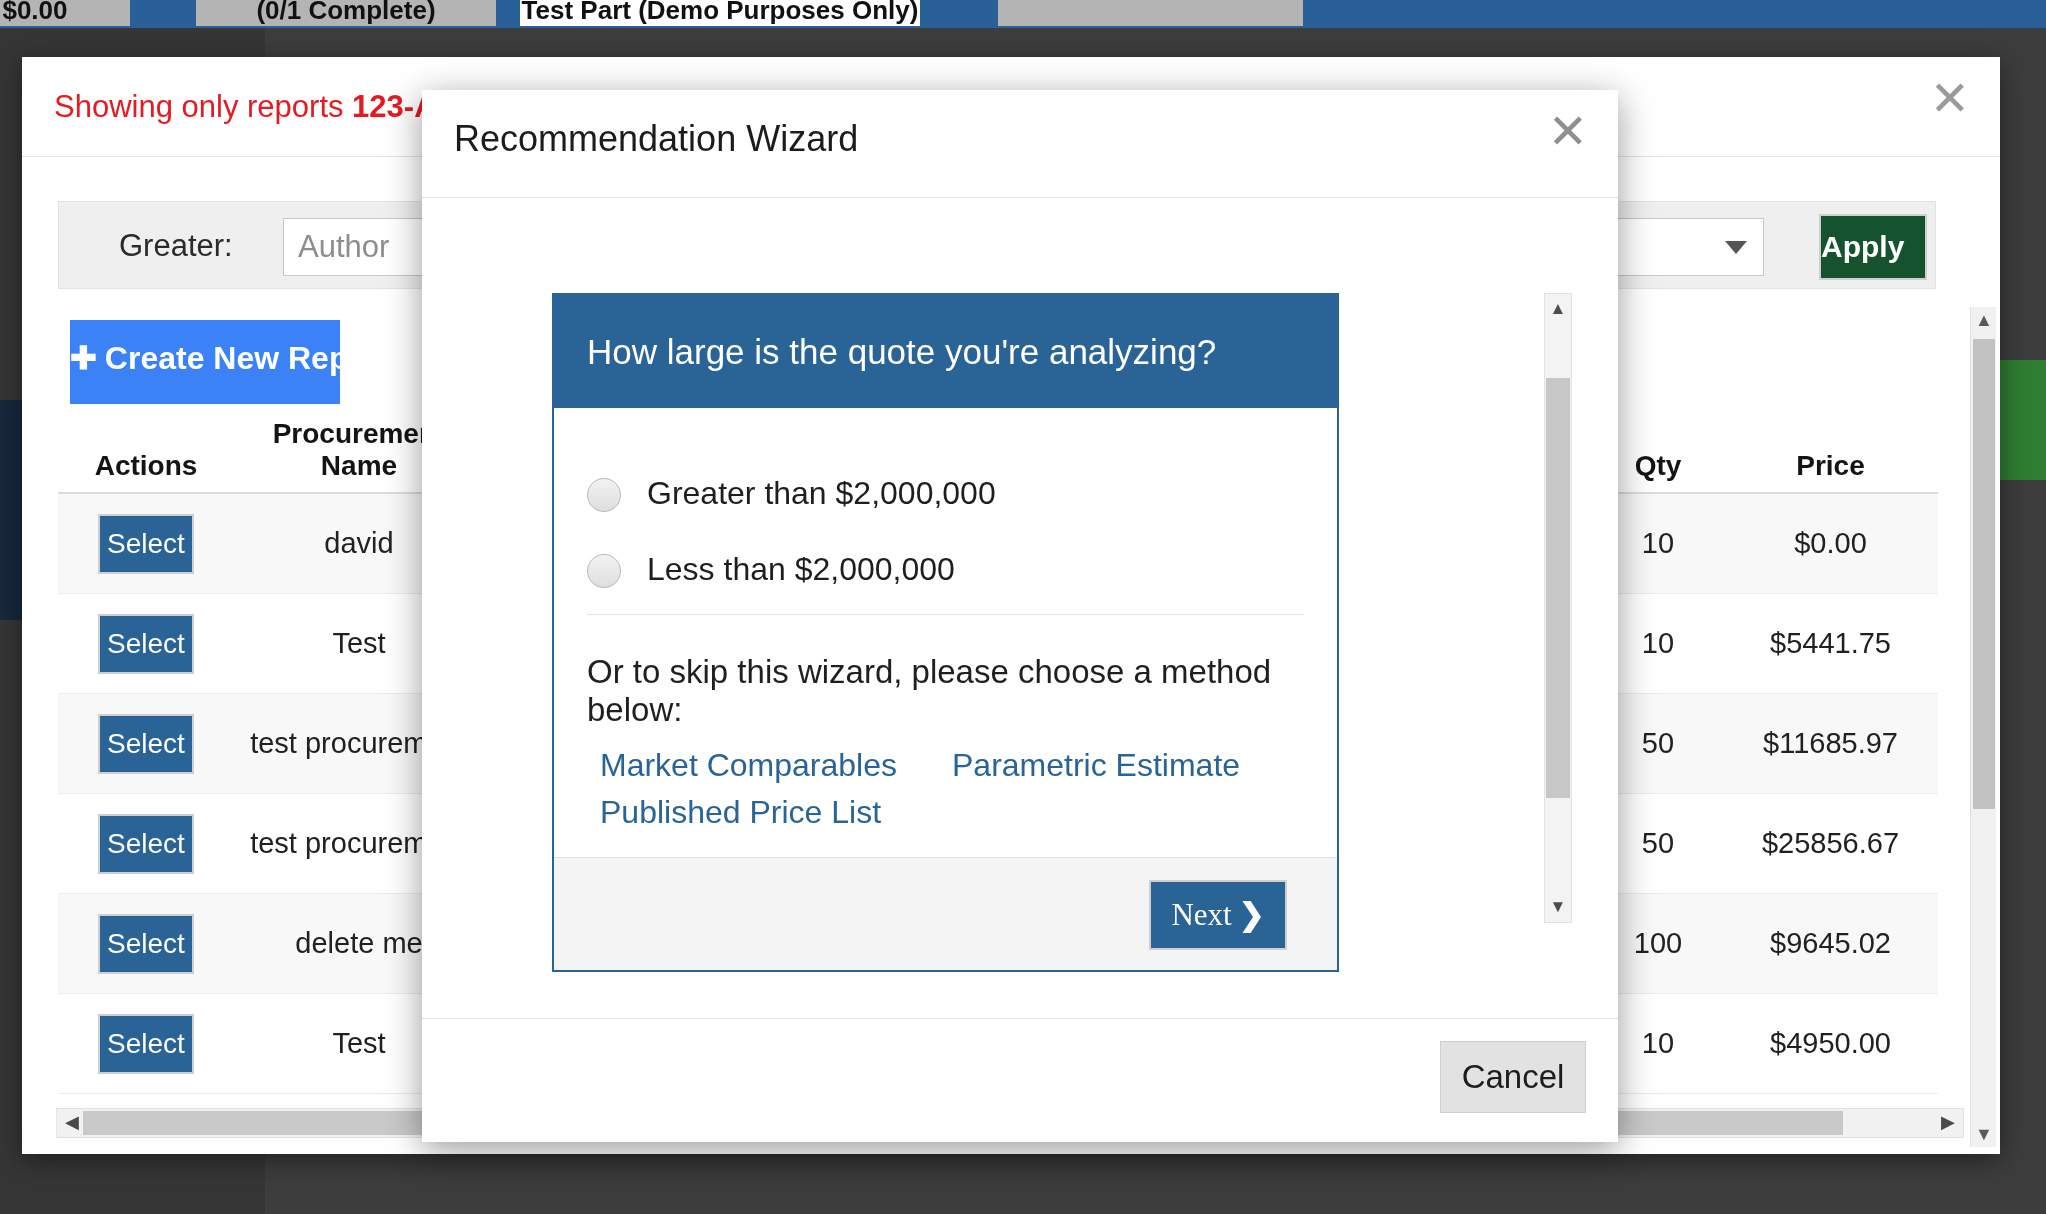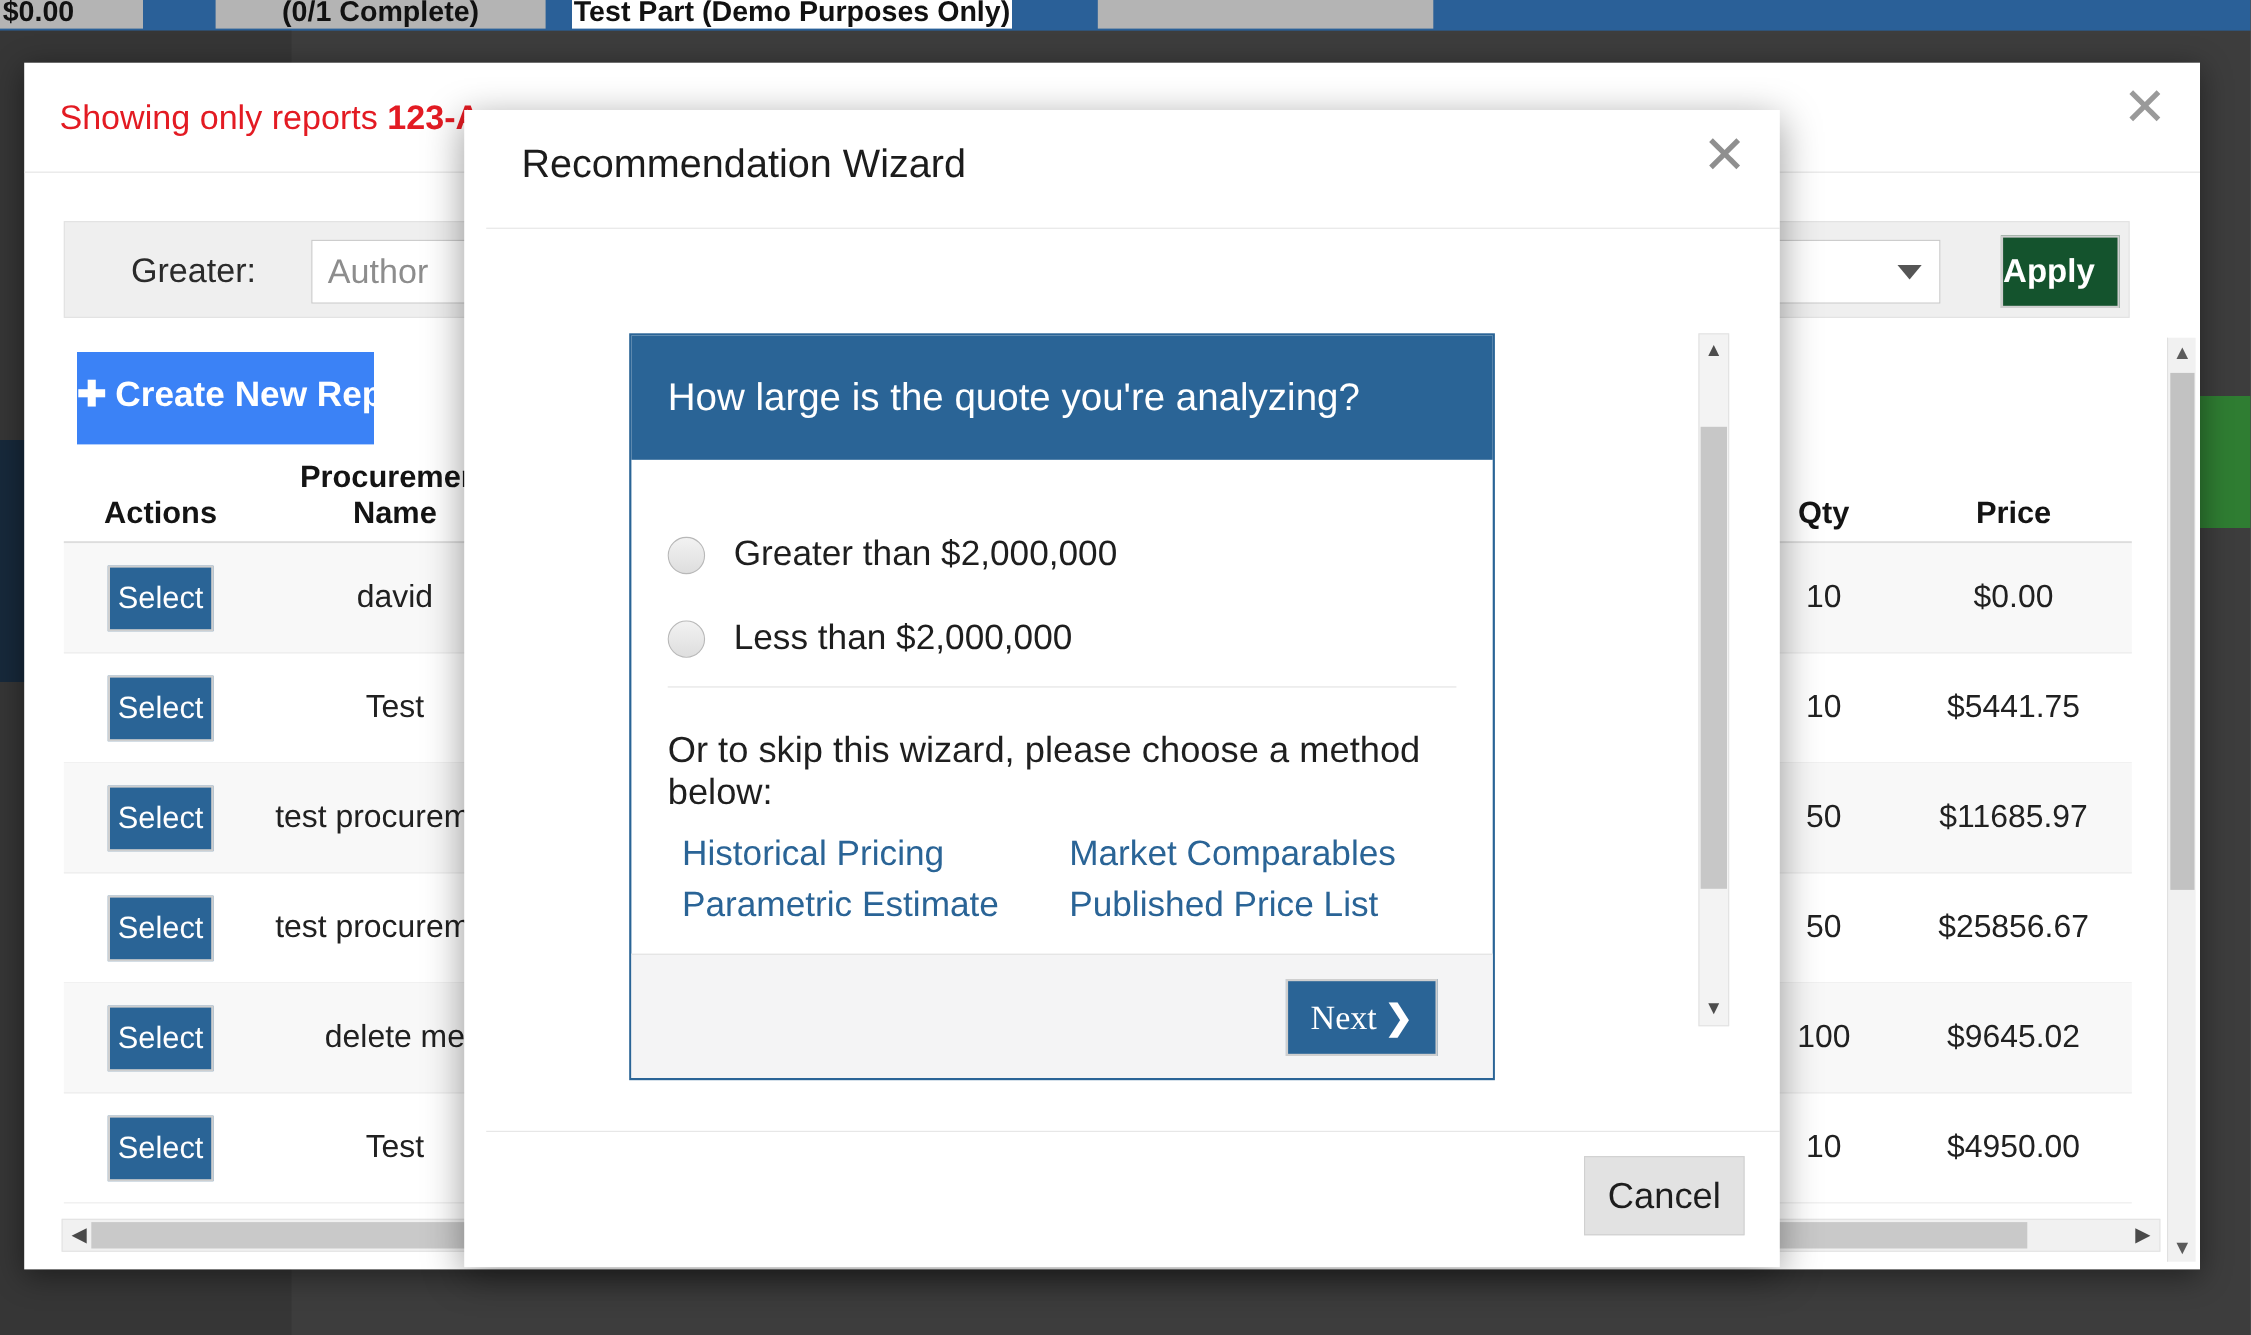--- a/index.html
+++ b/index.html
@@ -103,22 +103,22 @@
   .hscroll { position: absolute; left: 34px; bottom: 16px; width: 1908px; height: 30px;
              background: #f1f1f1; border: 1px solid #e3e3e3; }
   .hscroll .thumb { position: absolute; left: 26px; top: 2px; width: 1760px; height: 24px;
                     background: #c9c9c9; }
   .hscroll .arrow { position: absolute; top: 0; width: 26px; height: 26px; color: #4a4a4a;
                     font-size: 18px; text-align: center; line-height: 26px; }
   .hscroll .arrow.lf { left: 2px; }
   .hscroll .arrow.rt { right: 2px; }
 
   
-  .wiz-modal { position: absolute; left: 422px; top: 100px; width: 1196px; height: 1052px;
-               background: #ffffff; box-shadow: 0 8px 34px rgba(0,0,0,.40); padding-left: 20px; }
+  .wiz-modal { position: absolute; left: 422px; top: 90px; width: 1196px; height: 1052px;
+               background: #ffffff; box-shadow: 0 8px 34px rgba(0,0,0,.40); }
   .wiz-head { position: relative; height: 108px; border-bottom: 1px solid #e5e5e5; }
   .wiz-title { position: absolute; left: 32px; top: 28px; font-size: 36px; color: #1c1c1c; }
   .wiz-close { position: absolute; right: 30px; top: 18px; font-size: 48px; color: #8f8f8f;
                font-weight: 300; cursor: pointer; line-height: 1; }
 
   .wiz-body { position: relative; height: 820px; overflow: hidden; }
 
   .wizard-card { position: absolute; left: 130px; top: 95px; width: 787px;
                  border: 2px solid #2a6496; background: #fff; }
   .wizard-card-head { background: #2a6496; color: #fff; height: 113px;
@@ -303,21 +303,20 @@
           <div class="radio-row">
             <span class="radio"></span>
             <span class="radio-label">Less than $2,000,000</span>
           </div>
 
           <div class="divider"></div>
 
           <div class="skip-text">Or to skip this wizard, please choose a method below:</div>
 
           <div class="links-grid">
-            <a>Historical Pricing</a>
             <a>Market Comparables</a>
             <a>Parametric Estimate</a>
             <a>Published Price List</a>
           </div>
         </div>
 
         <div class="wizard-card-foot">
           <div class="next-btn">
             <span>Next</span><span class="chev">❯</span>
           </div>

